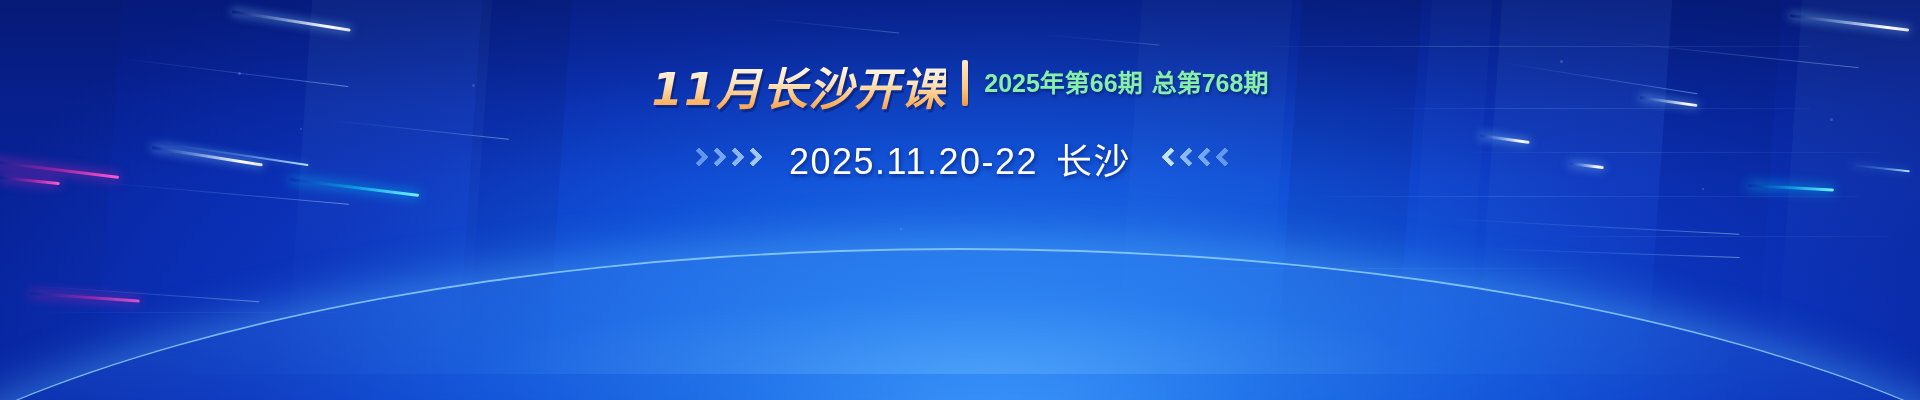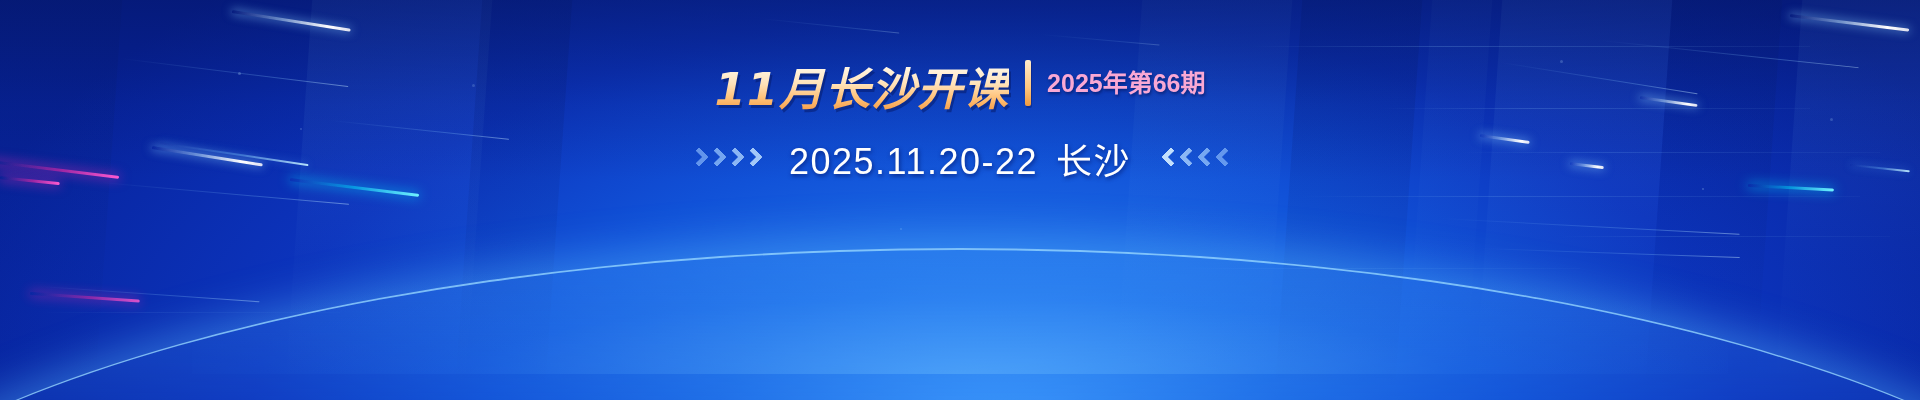--- a/index.html
+++ b/index.html
@@ -147,21 +147,21 @@
     border-radius: 2px;
     background: linear-gradient(to bottom, #ffe9c8, #f2a košt 0%, #f4a css 0%);
     background: linear-gradient(to bottom, #ffeccd 0%, #ffc77f 60%, #f09a3f 100%);
     box-shadow: 1px 2px 0 rgba(6,28,110,0.45);
   }
   .kicker-side {
     display: flex;
     flex-direction: row;
     justify-content: center;
     gap: 9px;
-    color: #f9a8d4;
+    color: #86efac;
     font-size: 25px;
     font-weight: 700;
     line-height: 1.12;
     text-shadow: 1px 2px 3px rgba(5,24,100,0.7);
     white-space: nowrap;
   }
 
   
   .headline {
     margin-top: 8px;
@@ -296,20 +296,21 @@
   <div class="horizon"></div>
   <div class="horizon-glow"></div>
 
   <div class="content">
 
     <div class="kicker-row">
       <div class="kicker-main">11月长沙开课</div>
       <div class="kicker-sep"></div>
       <div class="kicker-side">
         <span>2025年第66期</span>
+        <span>总第768期</span>
       </div>
     </div>
 
 
     <div class="date-row">
       <span class="chev-group left">
         <i class="chev c5"></i>
           <i class="chev c4"></i>
           <i class="chev c3"></i>
           <i class="chev c2"></i>

